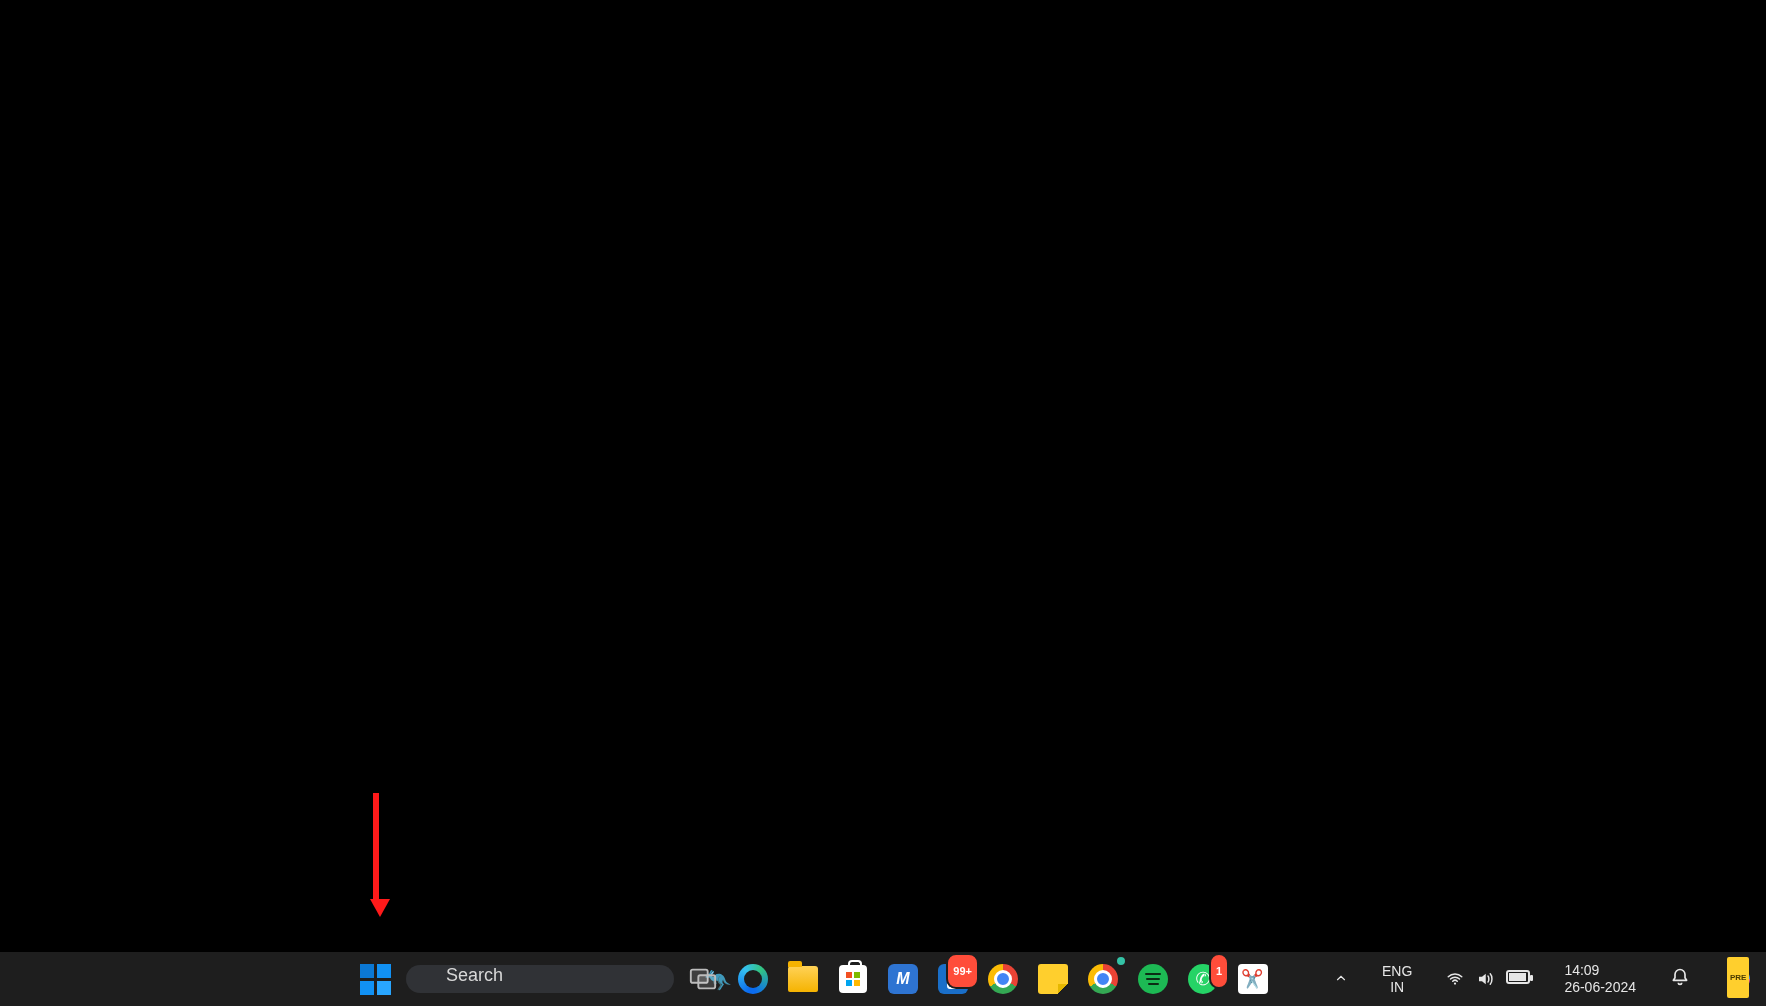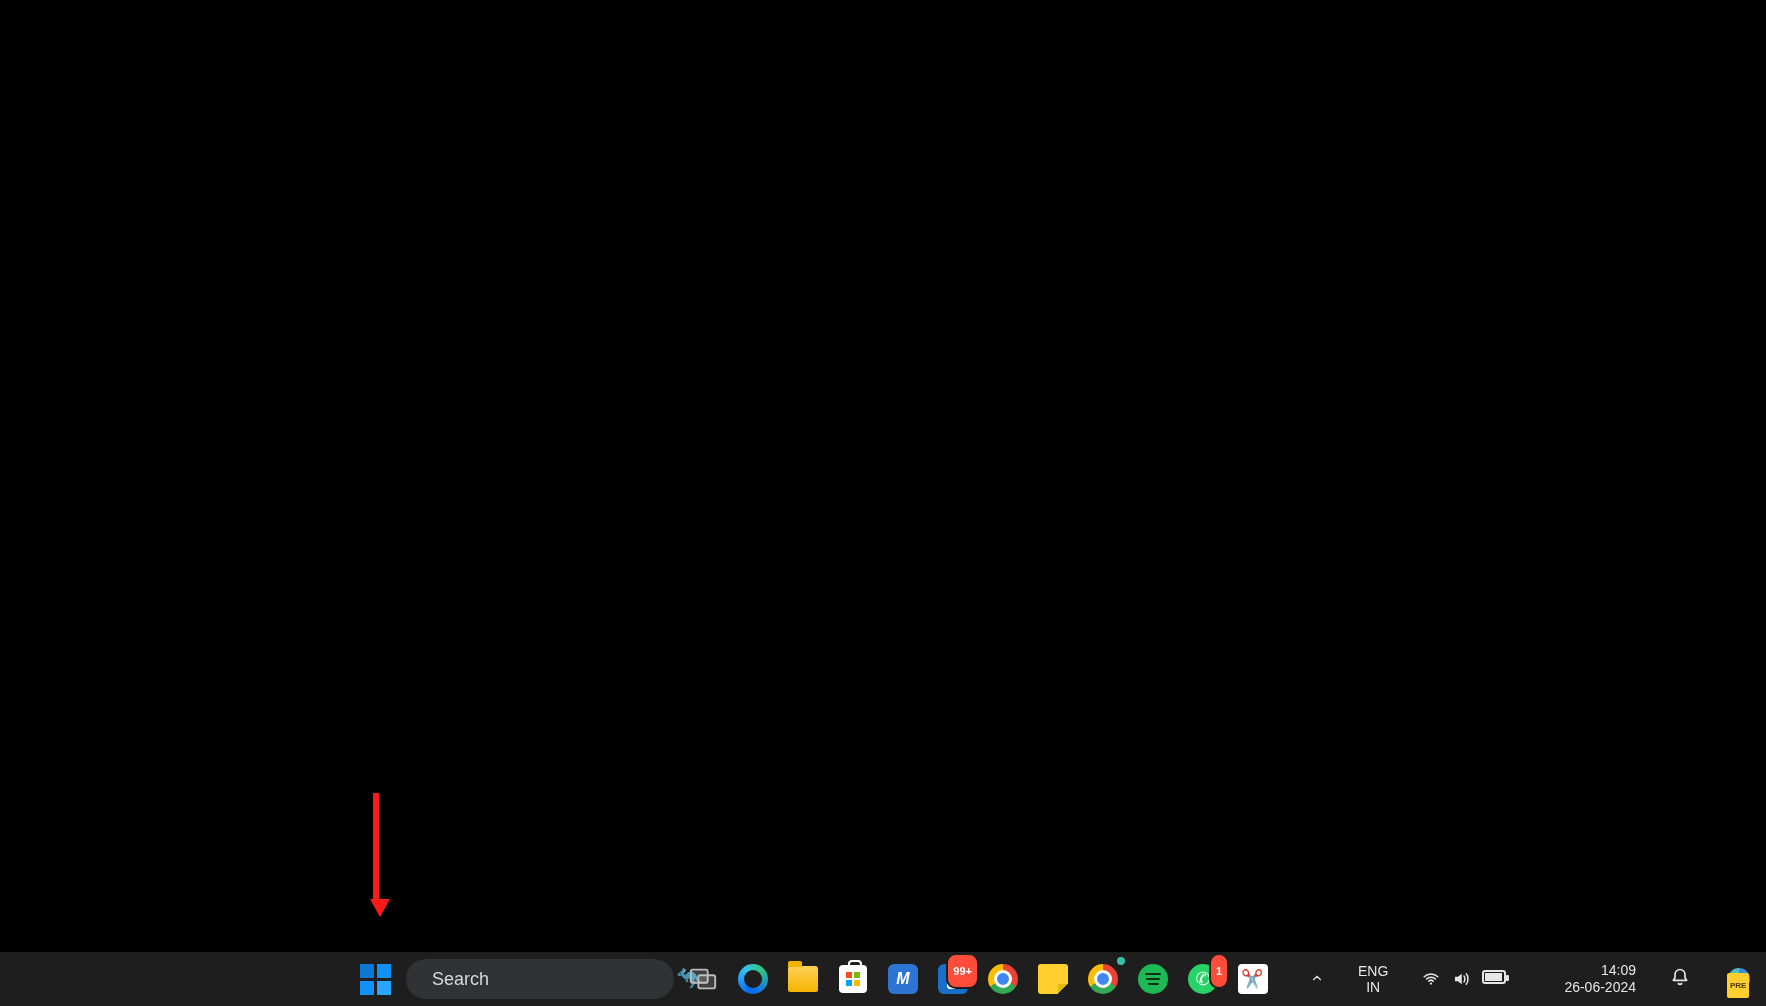--- a/index.html
+++ b/index.html
@@ -42,22 +42,22 @@
     .start { width: 46px; height: 46px; display:flex; align-items:center; justify-content:center; }
     .win-logo { display: grid; grid-template-columns: 14px 14px; grid-template-rows: 14px 14px; gap: 3px; }
     .win-logo span { background: #0b8ff2; }
     .win-logo span:nth-child(1){ background:#0b78d4;}
     .win-logo span:nth-child(2){ background:#1191f4;}
     .win-logo span:nth-child(3){ background:#1191f4;}
     .win-logo span:nth-child(4){ background:#29a6ff;}
 
     
     .search {
-      width: 268px; height: 40px; background: #303236; border-radius: 20px;
-      display: flex; align-items: center; padding: 0 14px; gap: 12px; color: #d8d8d8;
+      width: 268px; height: 28px; background: #303236; border-radius: 20px;
+      display: flex; align-items: flex-start; padding: 0 14px; gap: 26px; color: #d8d8d8;
     }
     .search input { flex: 1; background: transparent; border: none; outline: none; color: #d8d8d8; font-size: 18px; }
     .search input::placeholder { color: #d8d8d8; }
     .search .accent { width: 36px; height: 32px; border-radius: 6px; display:flex; align-items:center; justify-content:center; }
     .search .swoosh { font-size: 22px; filter: hue-rotate(180deg); }
 
     
     .app { width: 42px; height: 42px; position: relative; }
     .icon32 { width: 30px; height: 30px; display: block; }
 
@@ -104,27 +104,27 @@
     .dot-badge { position:absolute; top:-3px; right:-3px; width:12px; height:12px; border-radius:50%; border:2px solid #1e1e1e; } .dot-teal{ background:#34c3a6; }
 
     
     .tray { margin-left: auto; display:flex; align-items:center; gap:34px; color:#e6e6e6; font-size:14px; padding-right:8px; }
     .tray .chev { font-size:14px; cursor:pointer; }
     .lang { text-align:center; line-height:1.15; cursor:pointer; }
     .sysicons { display:flex; gap:12px; font-size:17px; cursor:pointer; }
     .battery { width:24px;height:14px;border:2px solid #e6e6e6;border-radius:3px;position:relative; }
     .battery::after{content:"";position:absolute;right:-5px;top:3px;width:3px;height:6px;background:#e6e6e6;border-radius:1px;}
     .battery::before{content:"";position:absolute;left:1px;top:1px;width:17px;height:8px;background:#e6e6e6;}
-    .clock { text-align:right; line-height:1.2; cursor:pointer;margin-left:24px; }
+    .clock { line-height:1.2; cursor:pointer; }
     .bell { font-size:18px; cursor:pointer; }
 
     .copilot { width:30px;height:30px;display:flex;align-items:center;justify-content:center; position:relative; cursor:pointer;}
     .copilot-shape{ width:22px;height:22px;border-radius:50%;
       background: conic-gradient(#3a8dde 0 90deg,#e94f8a 90deg 180deg,#f5b301 180deg 270deg,#4cc2c4 270deg 360deg); }
-    .pre-badge{ position:absolute; bottom:-4px; left:3px; background:#ffcf2d;color:#4a3a00;font-size:8px;font-weight:700;padding:8px 3px;border-radius:2px; }
+    .pre-badge{ position:absolute; bottom:-4px; left:3px; background:#ffcf2d;color:#4a3a00;font-size:8px;font-weight:700;padding:16px 3px;border-radius:2px; }
   </style>
 </head>
 <body>
 
 <div class="frag">ly</div>
 
 <div class="arrow-box">
   <div class="arrow-line"></div>
   <div class="arrow-head"></div>
 </div>

